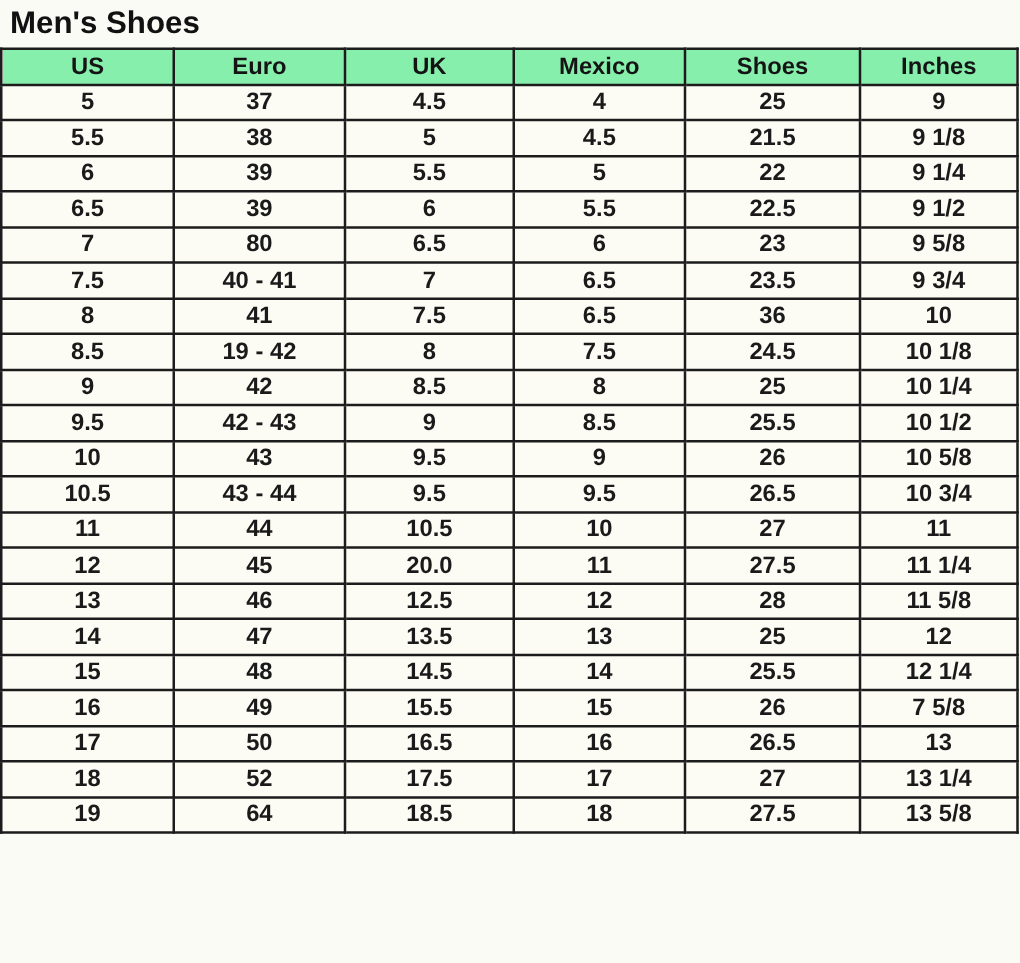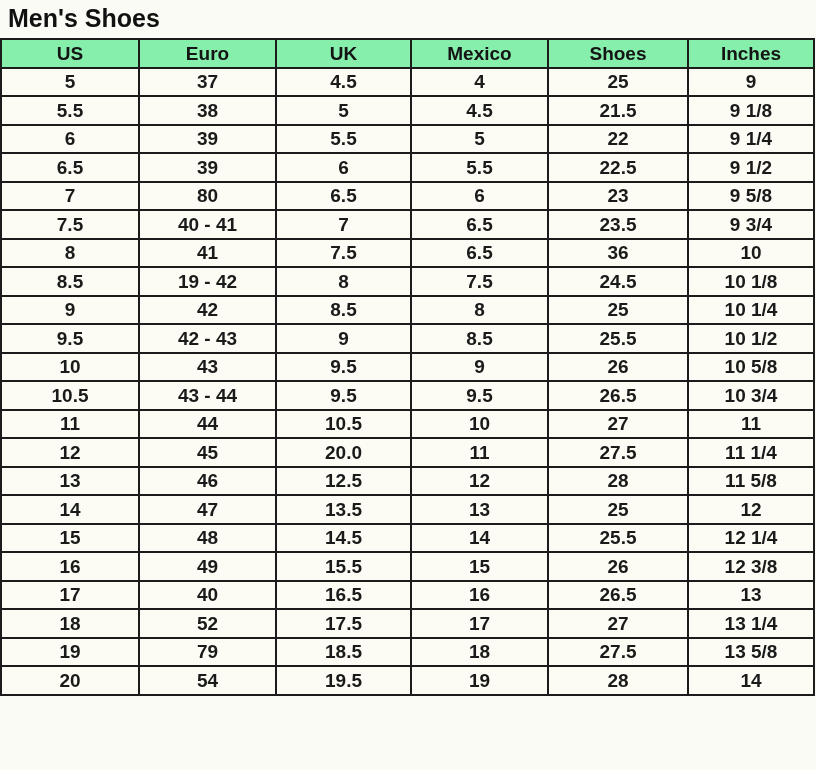--- a/index.html
+++ b/index.html
@@ -207,48 +207,40 @@
     <td>14</td>
     <td>25.5</td>
     <td>12 1/4</td>
   </tr>
       <tr>
     <td>16</td>
     <td>49</td>
     <td>15.5</td>
     <td>15</td>
     <td>26</td>
-    <td>12 3/8</td>
+    <td>7 5/8</td>
   </tr>
       <tr>
     <td>17</td>
-    <td>40</td>
+    <td>50</td>
     <td>16.5</td>
     <td>16</td>
     <td>26.5</td>
     <td>13</td>
   </tr>
       <tr>
     <td>18</td>
     <td>52</td>
     <td>17.5</td>
     <td>17</td>
     <td>27</td>
     <td>13 1/4</td>
   </tr>
       <tr>
     <td>19</td>
-    <td>79</td>
+    <td>64</td>
     <td>18.5</td>
     <td>18</td>
     <td>27.5</td>
     <td>13 5/8</td>
   </tr>
-      <tr>
-    <td>20</td>
-    <td>54</td>
-    <td>19.5</td>
-    <td>19</td>
-    <td>28</td>
-    <td>14</td>
-  </tr>
     </tbody>
 </table>
 
 </body></html>

